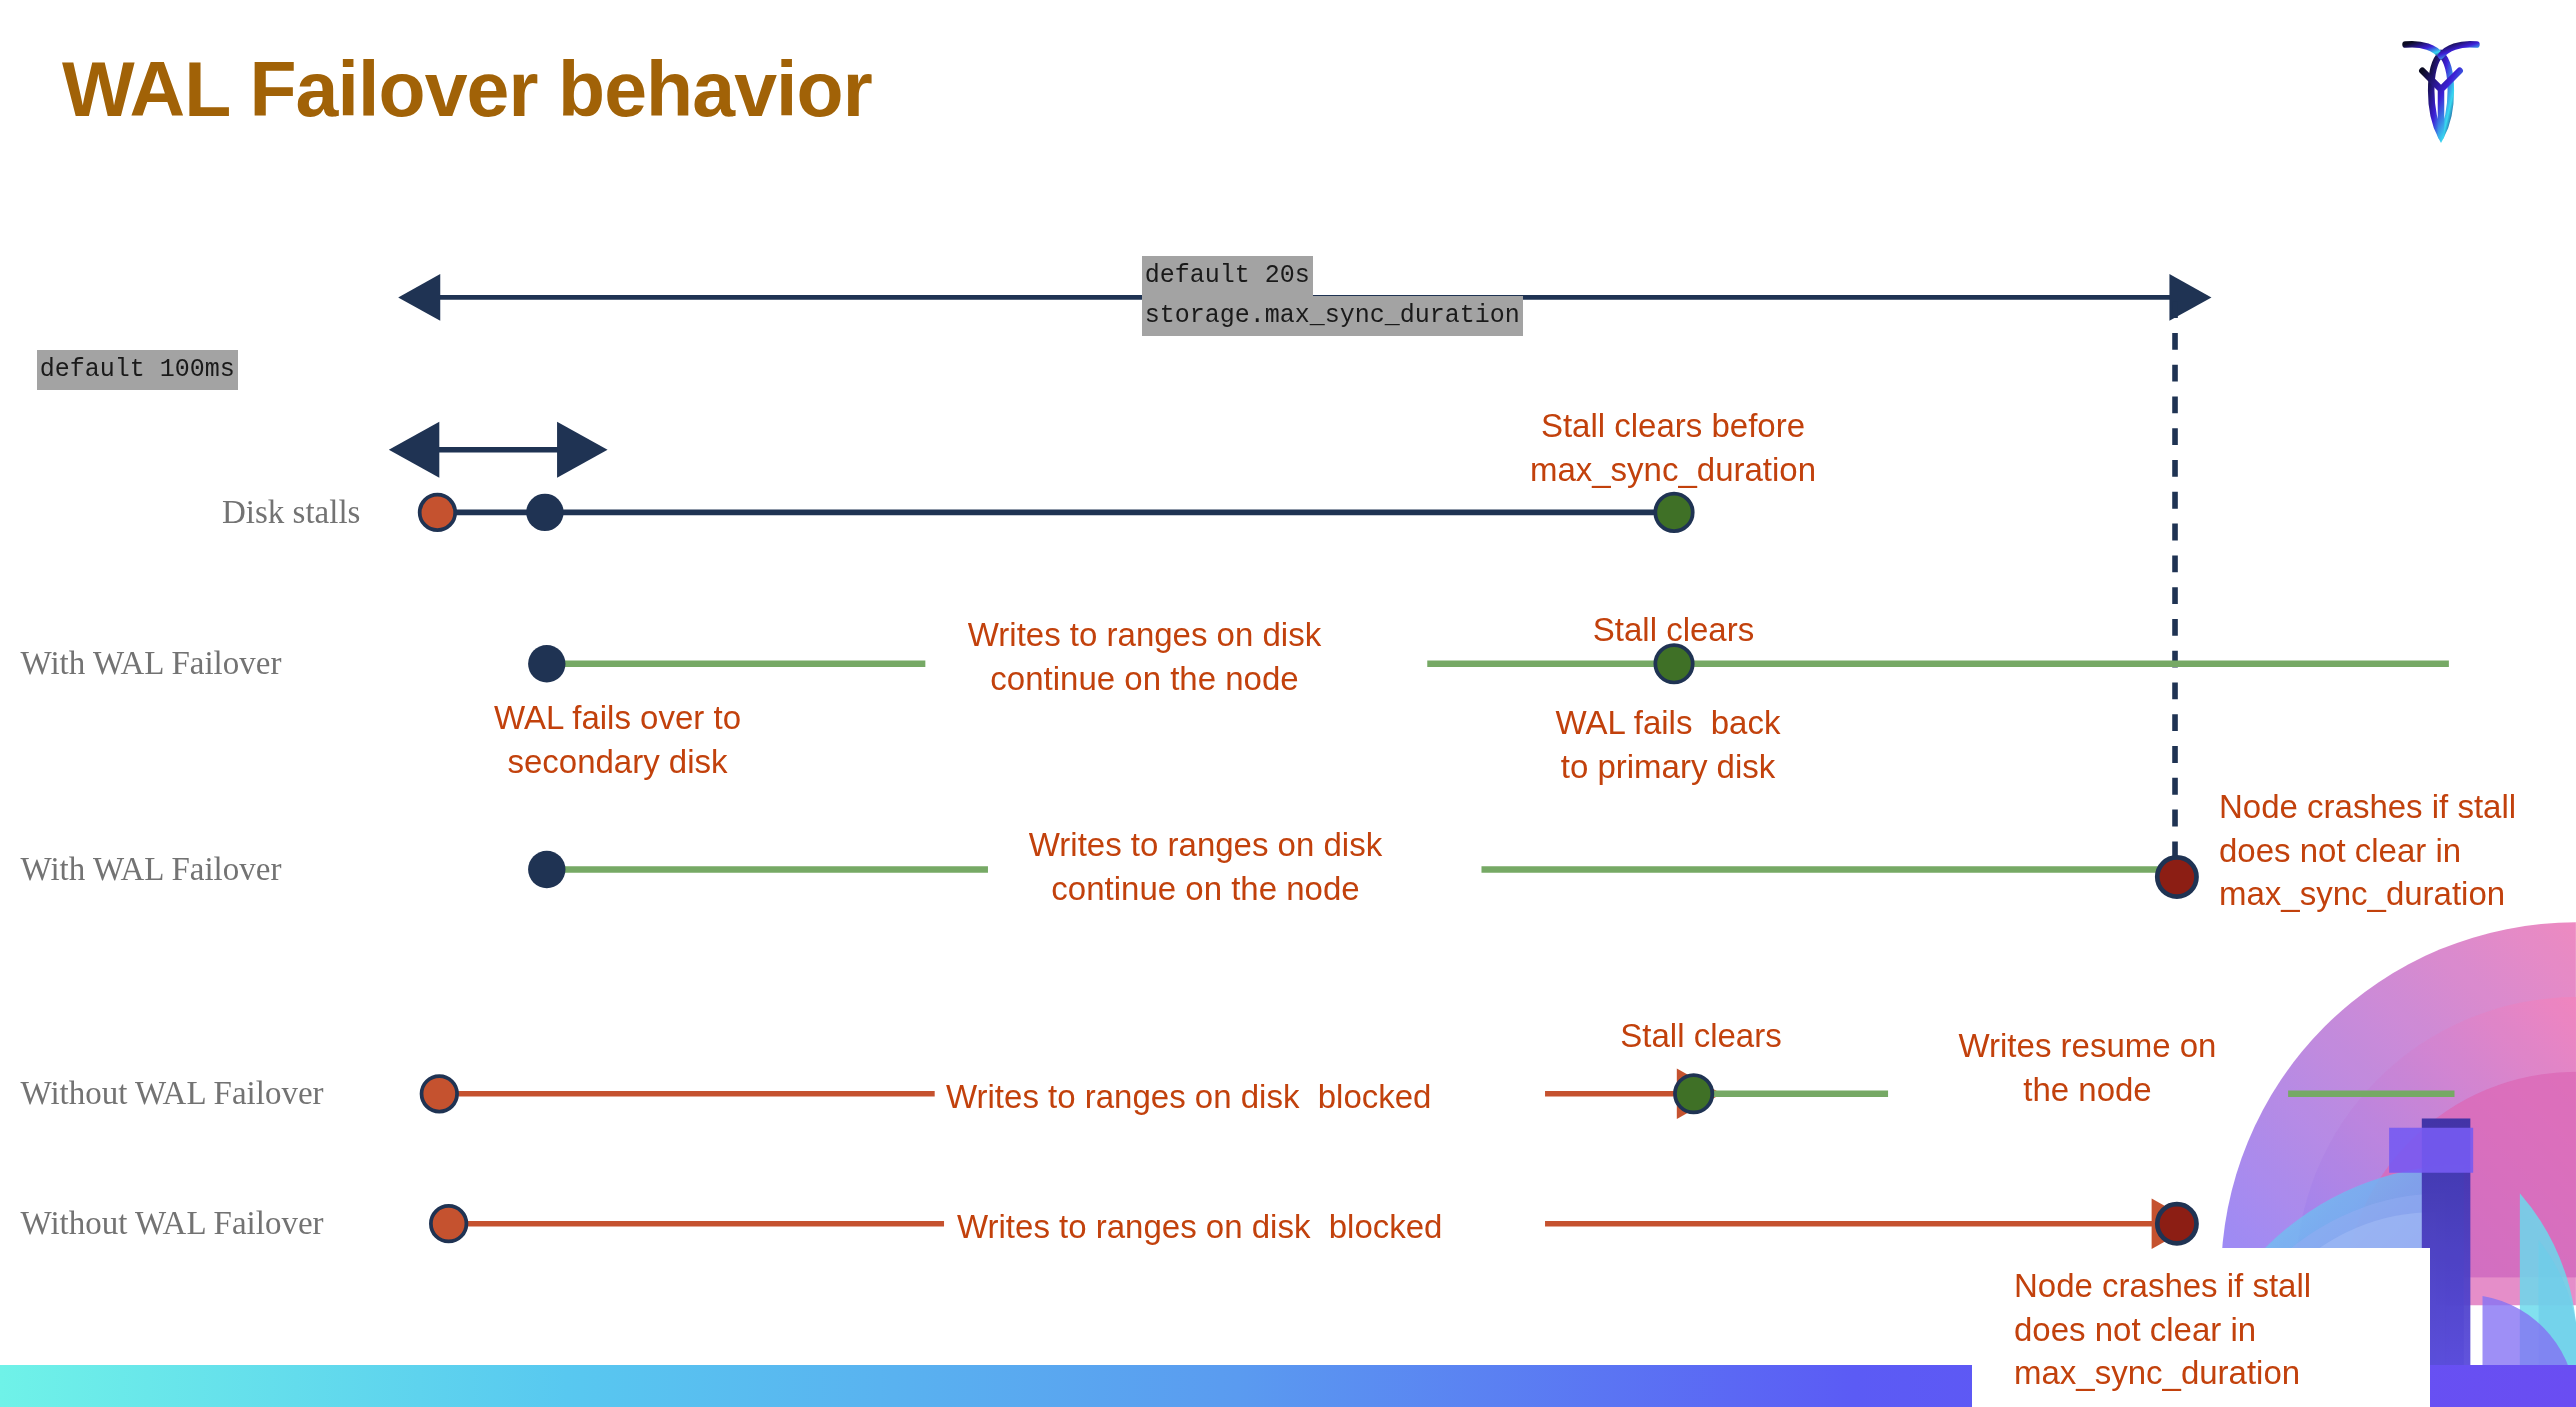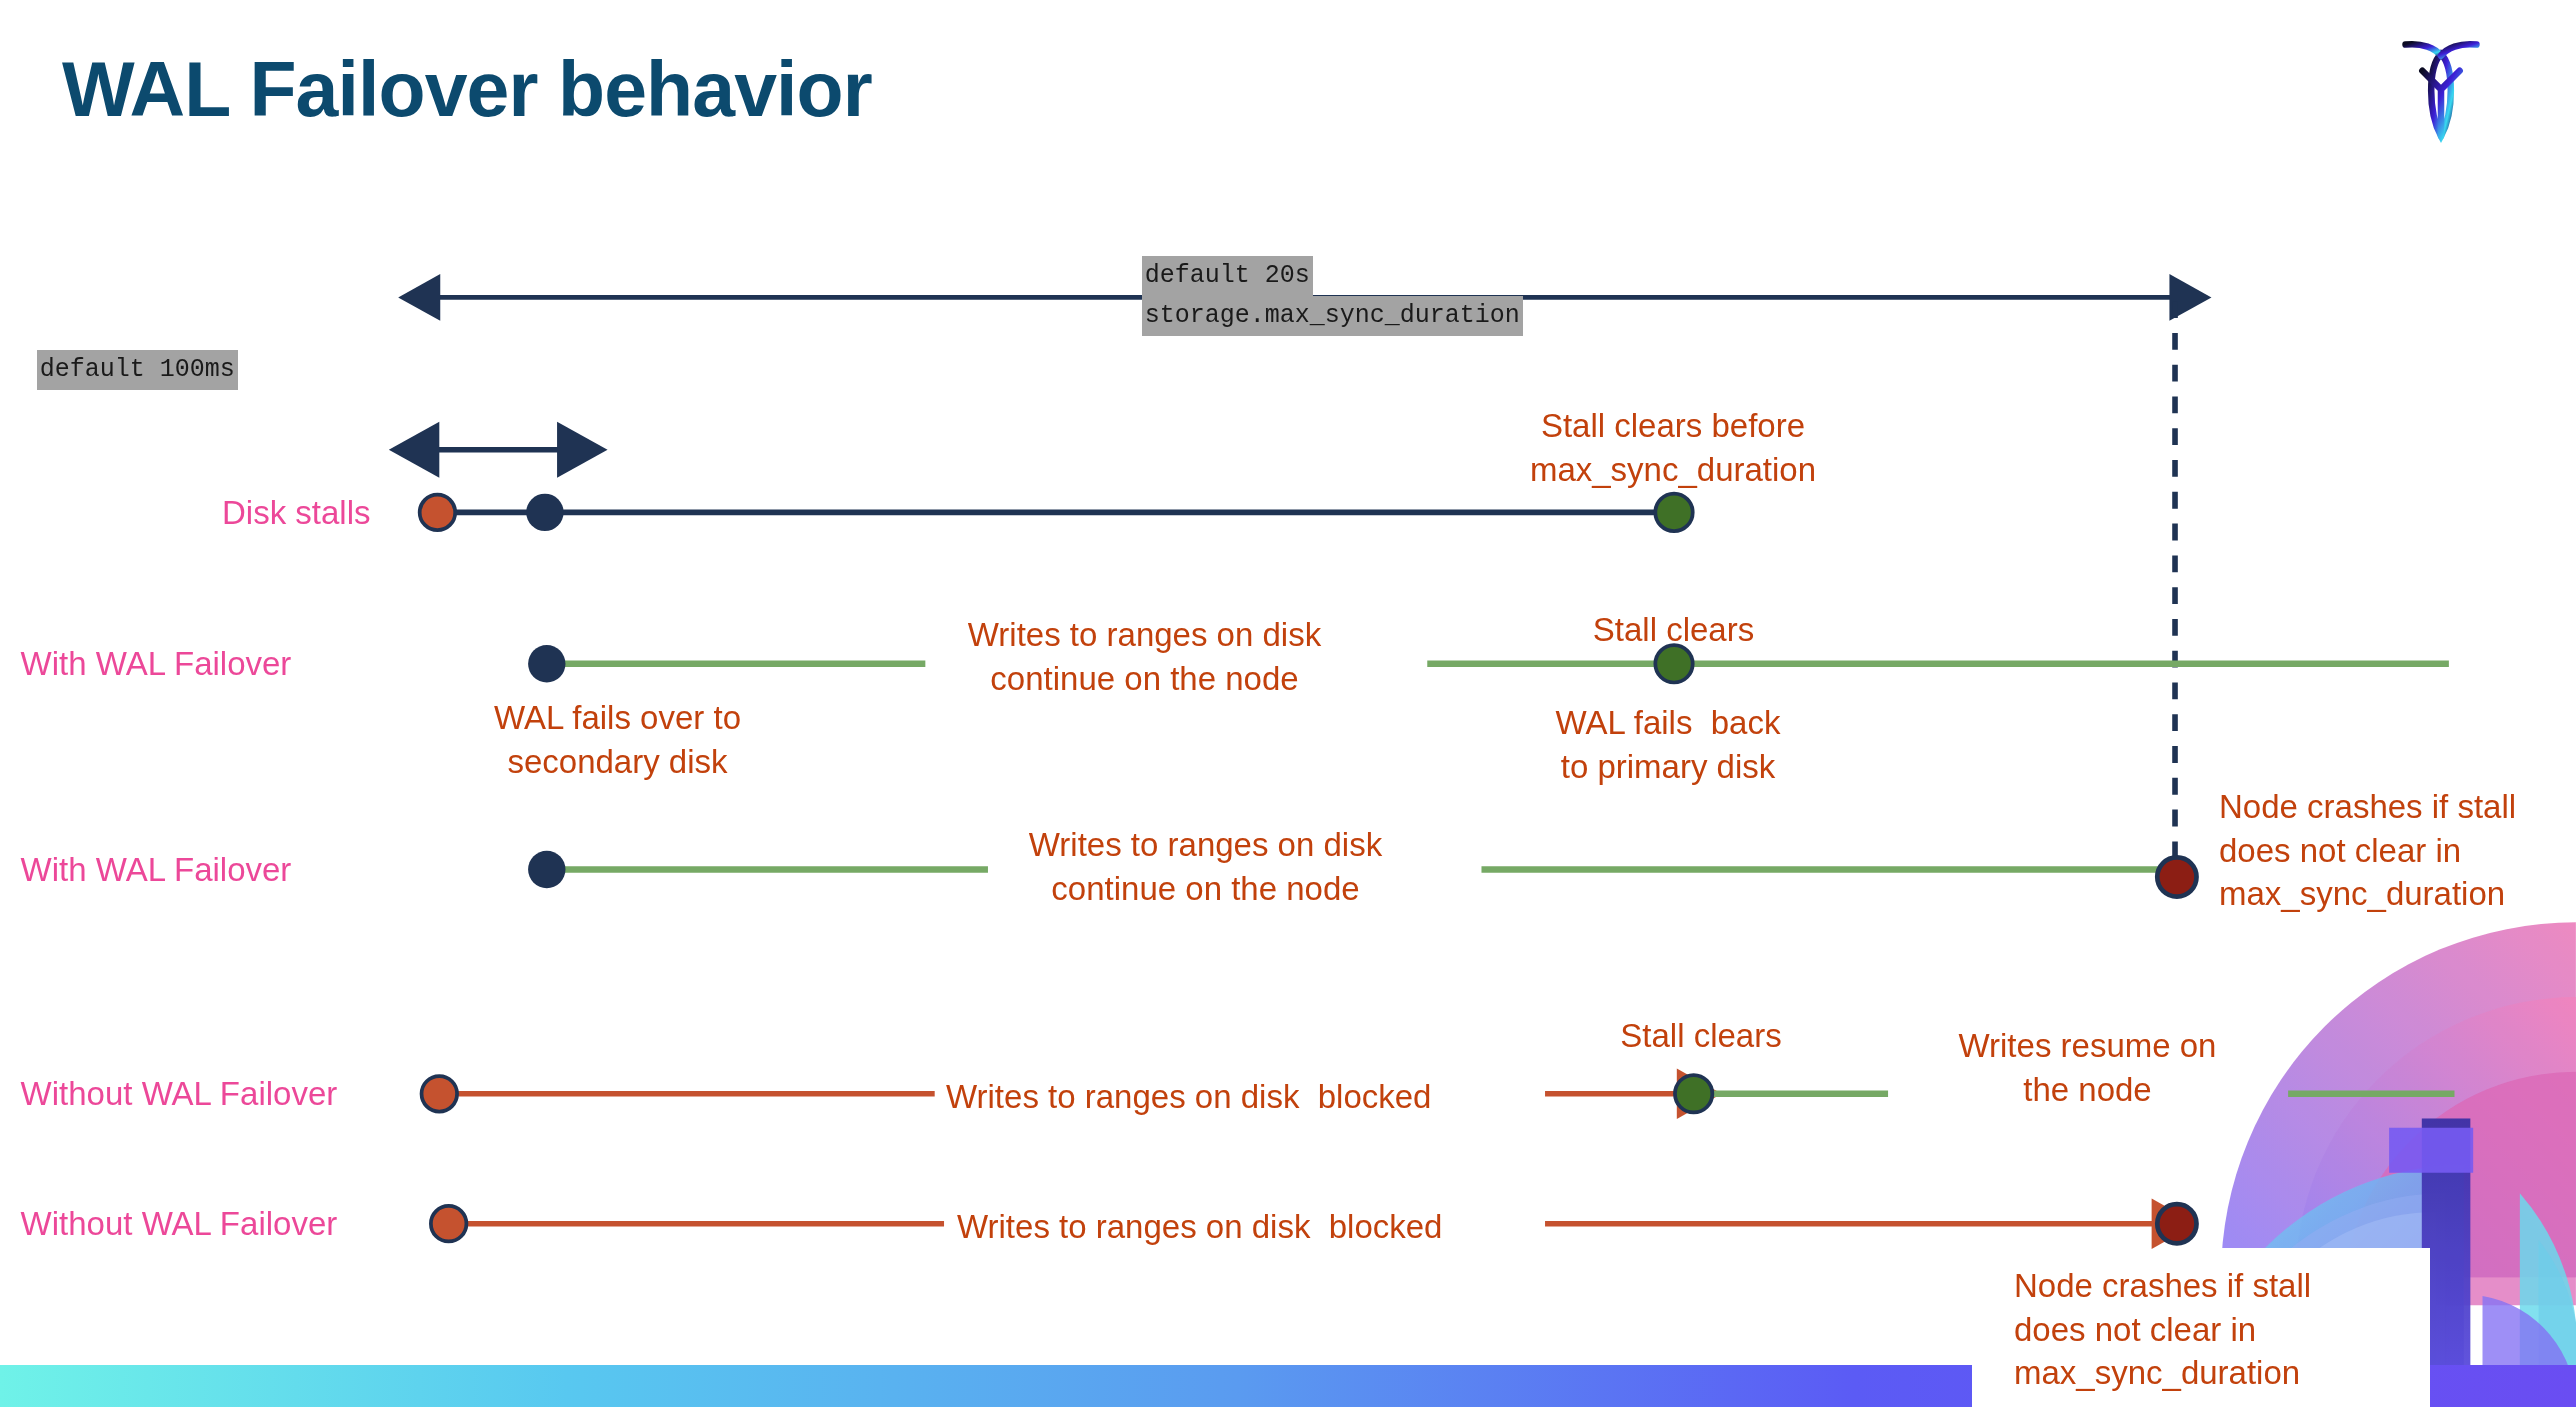--- a/index.html
+++ b/index.html
@@ -12,41 +12,41 @@
 
   
   .art-wrap{position:absolute;right:0;bottom:0;width:710px;height:523px;overflow:hidden;pointer-events:none;}
   .bottom-bar{position:absolute;left:0;bottom:0;width:2576px;height:43px;
     background:linear-gradient(90deg,#6ff2e8 0%,#58c8f0 22%,#5a9bf0 48%,#5b5bf5 72%,#6a4df2 100%);}
   .logo-wrap{position:absolute;left:2385px;top:22.4px;width:112px;height:131px;}
 
   
   .title{
     position:absolute;left:62px;top:45px;
-    font-size:77px;font-weight:bold;color:#0c4a6e;letter-spacing:-0.9px;
+    font-size:77px;font-weight:bold;color:#a16207;letter-spacing:-0.9px;
     font-family:"Liberation Sans", sans-serif;
     white-space:nowrap;
   }
 
   
   .code{
     position:absolute;
     font-family:"Liberation Mono","DejaVu Sans Mono",monospace;
     font-size:25px;color:#1a1a1a;white-space:nowrap;line-height:1.45;
   }
   .code span{background:#a3a3a3;padding:1.9px 2.8px;display:inline-block;}
 
   
   .lbl{
     position:absolute;color:#c2410c;white-space:pre;
     font-family:"Liberation Sans", sans-serif;
     font-size:33px;line-height:1.32;
   }
   .lbl.c{text-align:center;}
-  .rowlabel{position:absolute;font-size:33px;color:#ec4899;white-space:nowrap;}
+  .rowlabel{position:absolute;font-size:33px;color:#737373;white-space:nowrap;font-family:Liberation Serif, serif;}
 
   
   svg.layer{position:absolute;left:0;top:0;width:2576px;height:1408px;overflow:visible;}
   
   .plate{position:absolute;background:#fff;}
 </style>
 </head>
 <body>
 
 <div id="slide">

